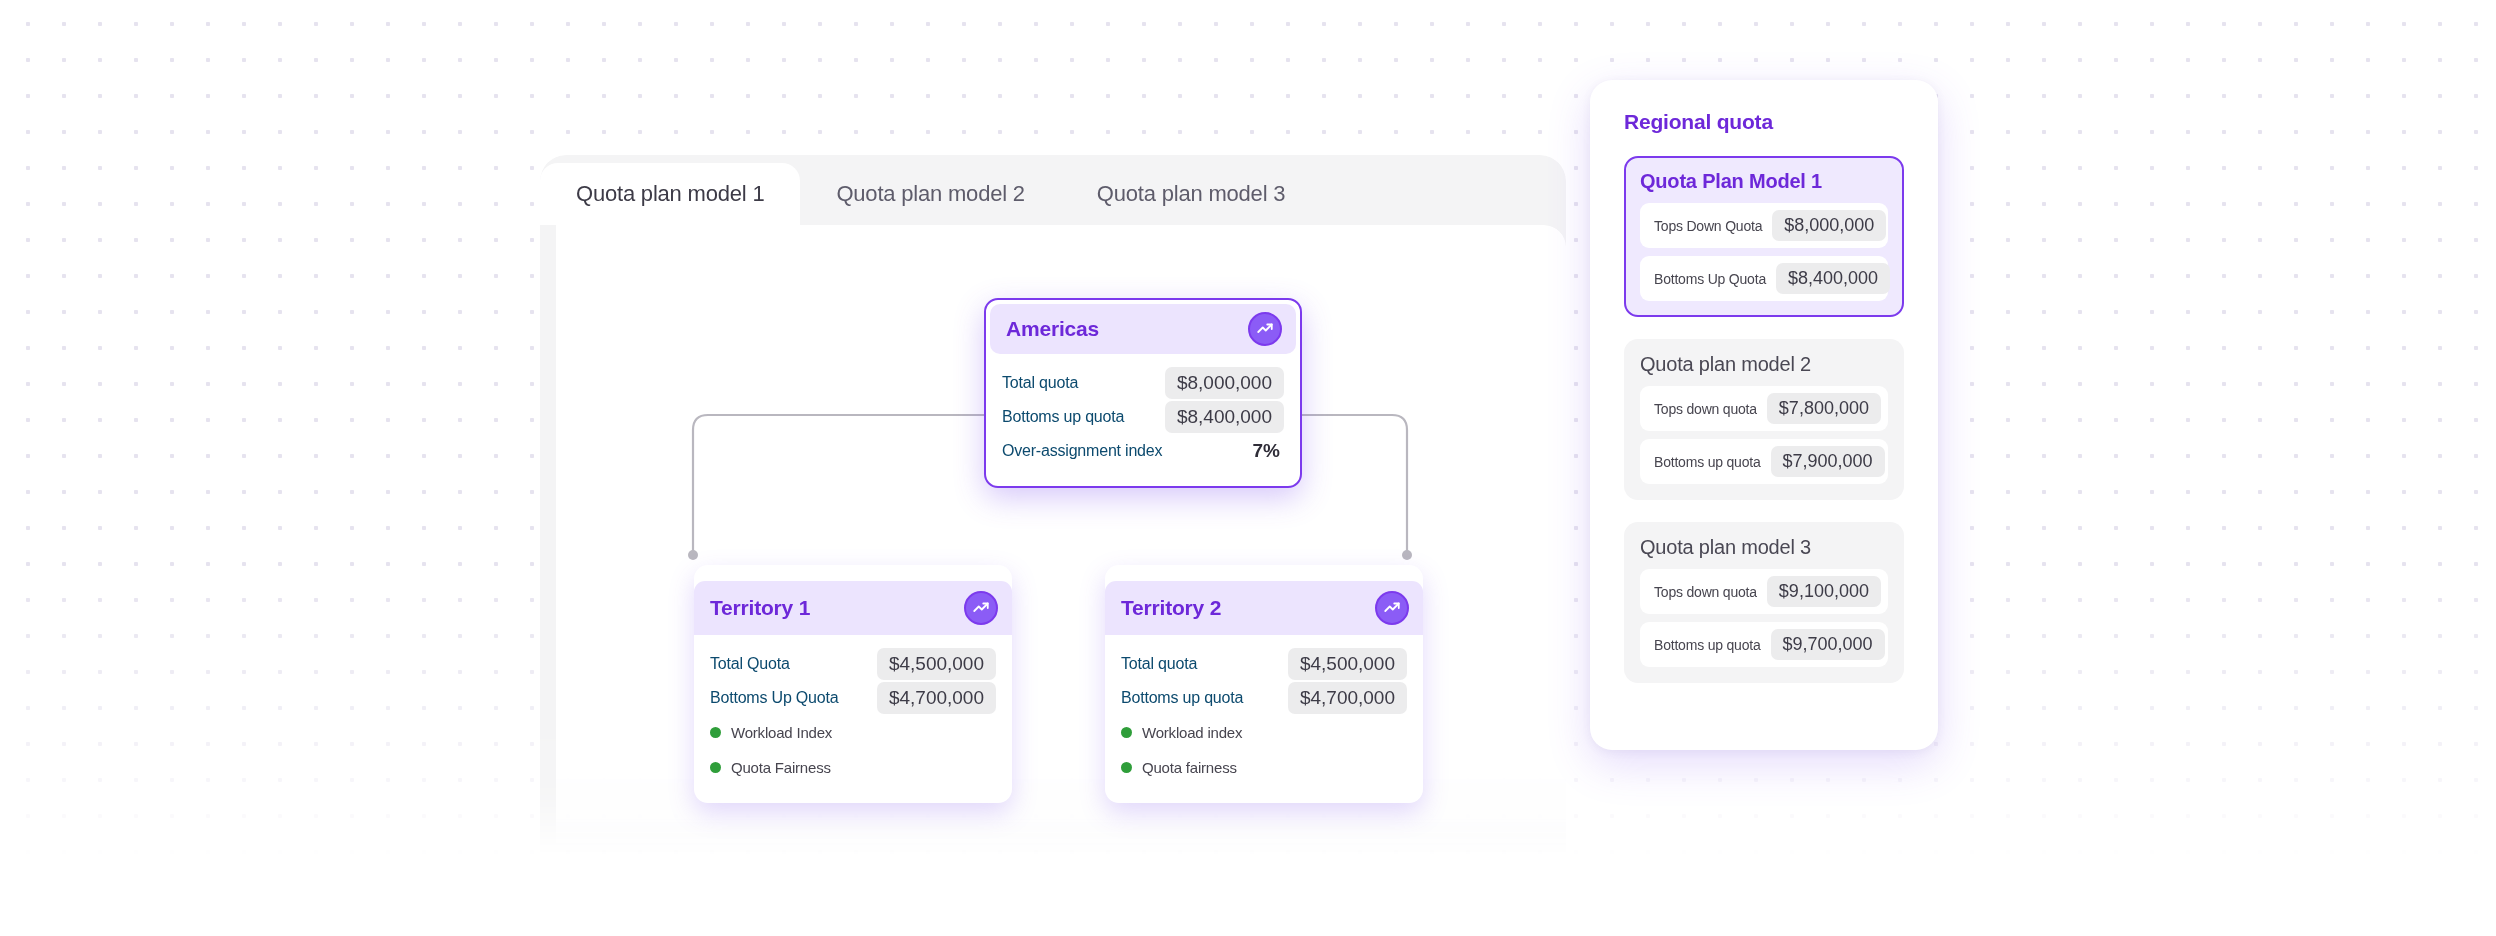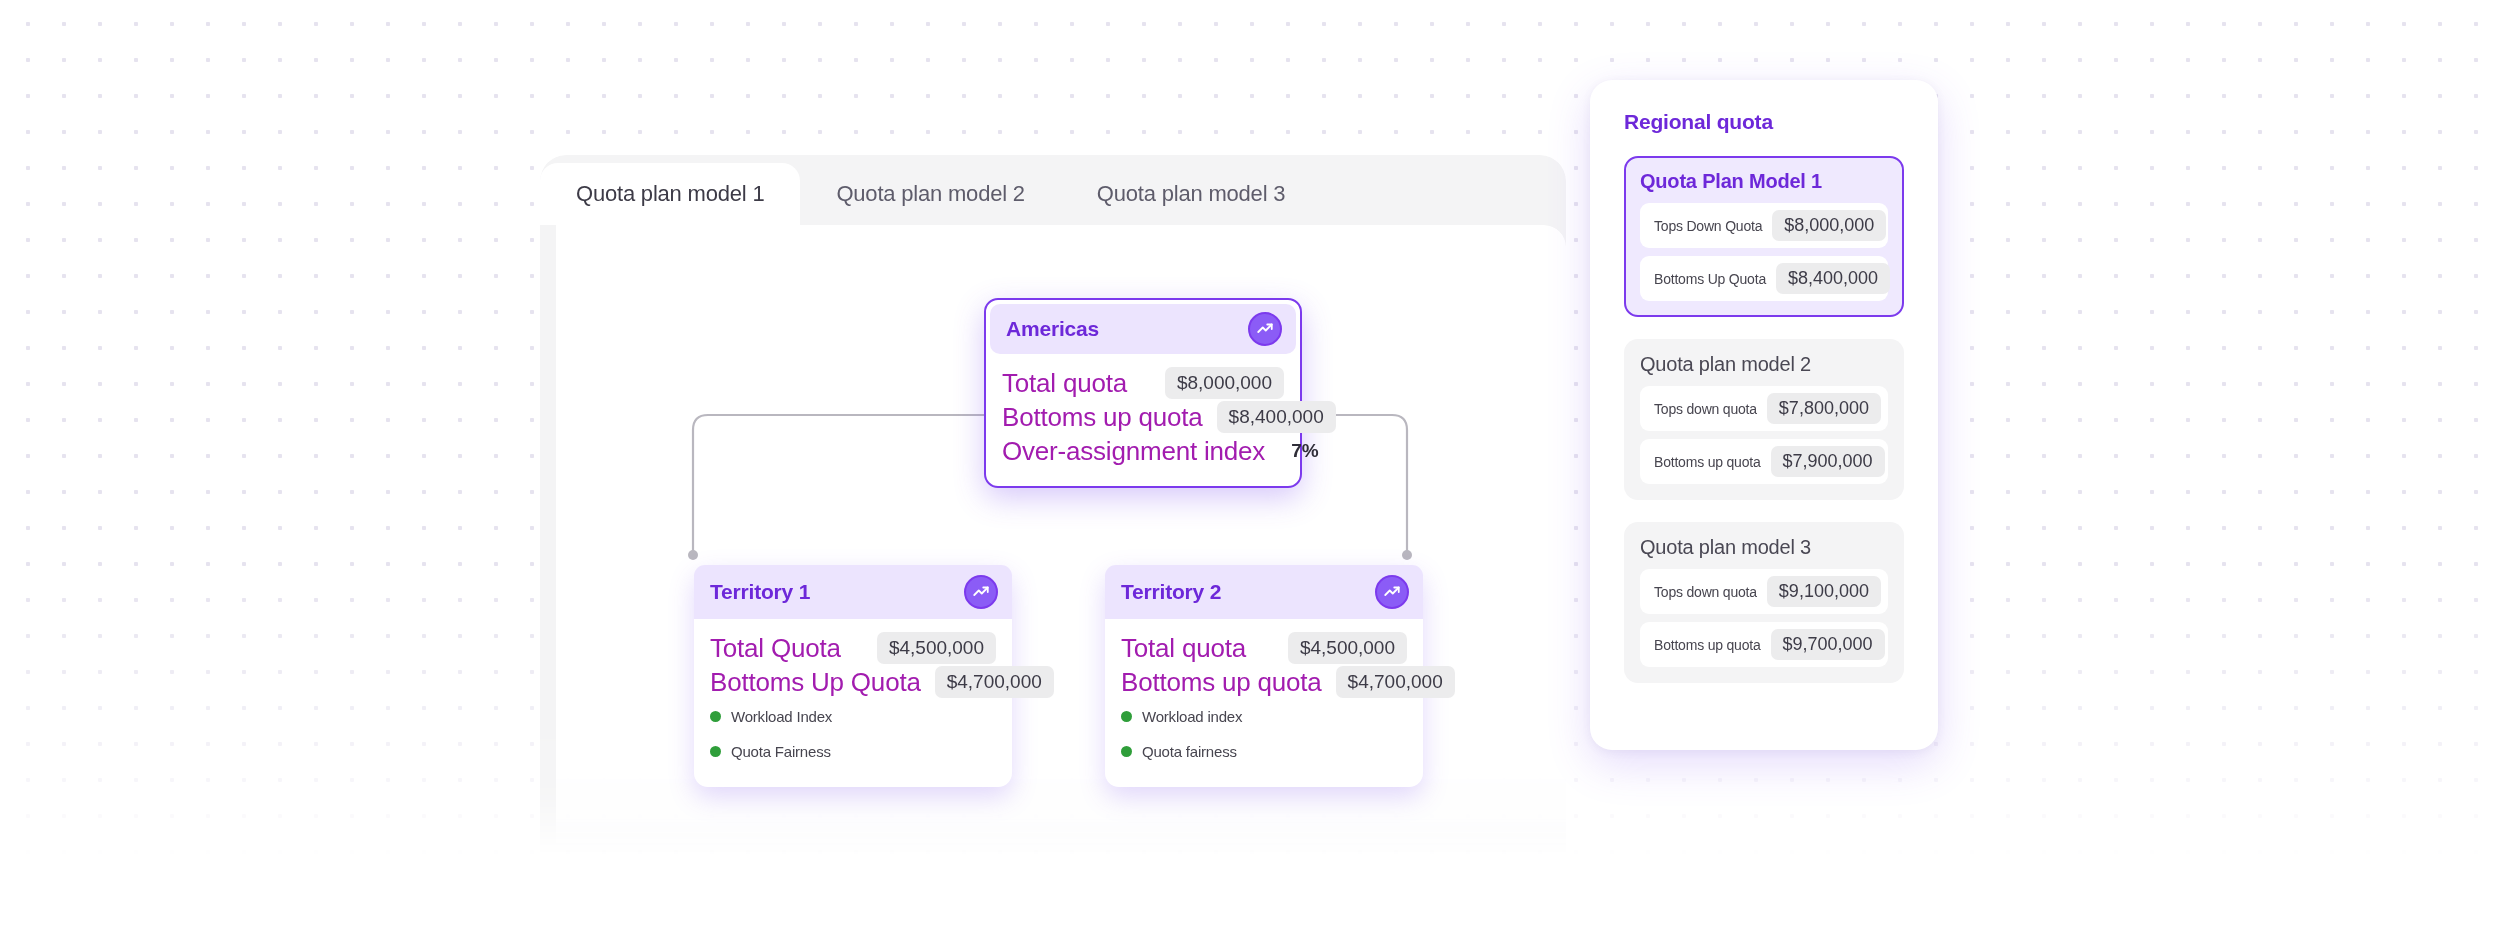--- a/index.html
+++ b/index.html
@@ -105,20 +105,21 @@
     box-shadow: 0 10px 30px rgba(124, 77, 240, 0.30);
   }
   .node-header {
     background: #ece4fe;
     border-radius: 11px 11px 0 0;
     height: 54px;
     display: flex;
     align-items: center;
     justify-content: space-between;
     padding: 0 14px 0 16px;
+    margin-top: 16px;
   }
   .node.root .node-header {
     margin: 4px 4px 0 4px;
     border-radius: 10px;
     height: 50px;
   }
   .node-title {
     font-size: 21px;
     font-weight: 600;
     color: #6d28d9;
@@ -136,22 +137,22 @@
     padding: 12px 16px 18px 16px;
   }
   .kv-row {
     display: flex;
     align-items: center;
     justify-content: space-between;
     gap: 14px;
     height: 34px;
   }
   .kv-key {
-    font-size: 26px;
-    color: #a21caf;
+    font-size: 16px;
+    color: #0c4a6e;
     letter-spacing: -0.2px;
     white-space: nowrap;
   }
   .kv-val {
     background: #ececed;
     border-radius: 7px;
     padding: 5px 12px;
     font-size: 19px;
     color: #3d3b47;
     white-space: nowrap;

